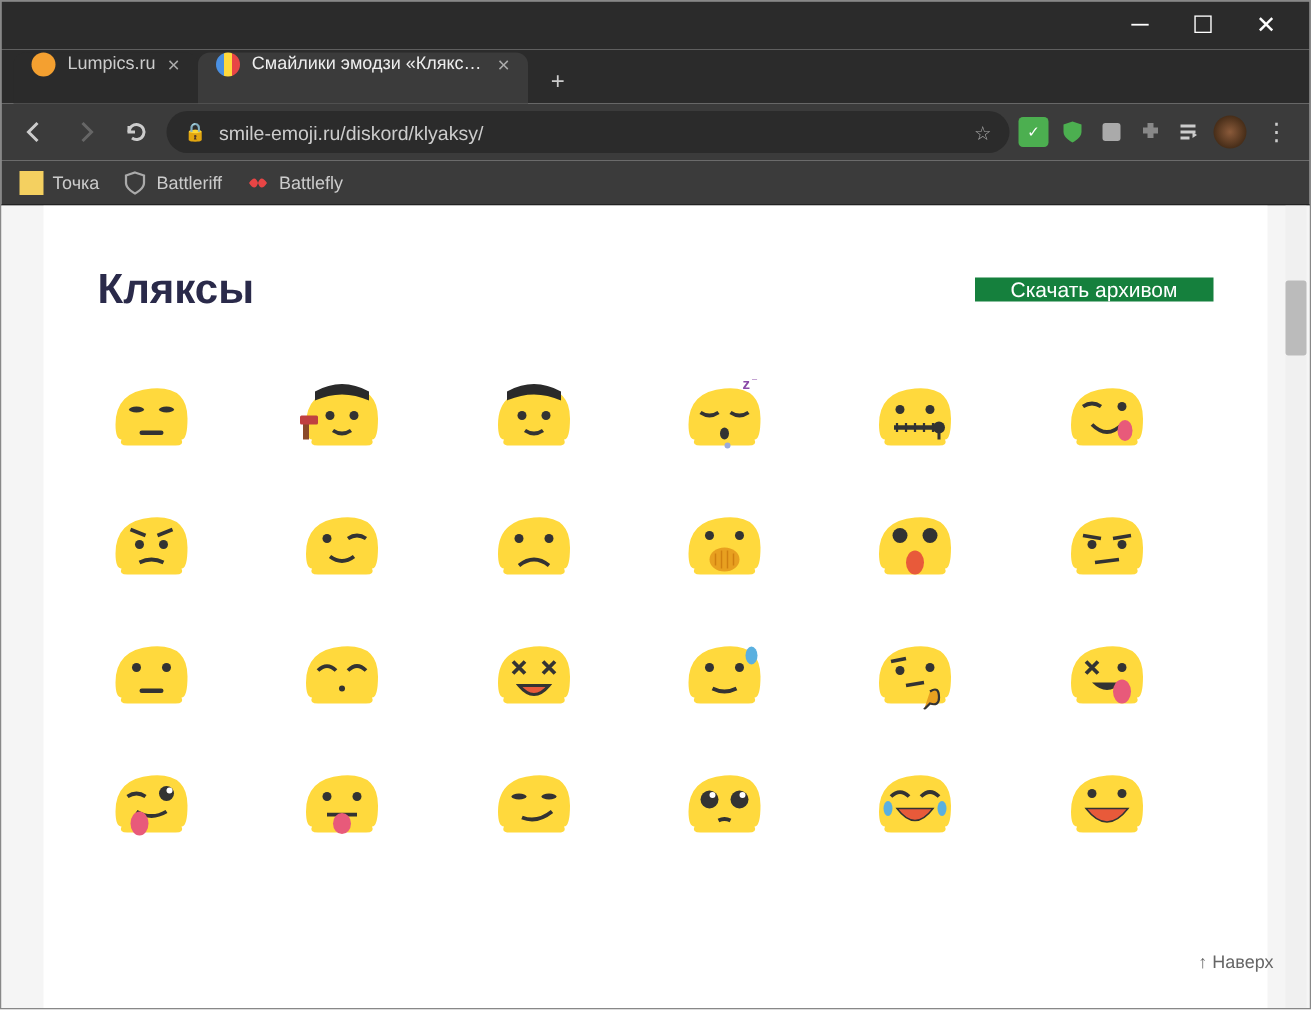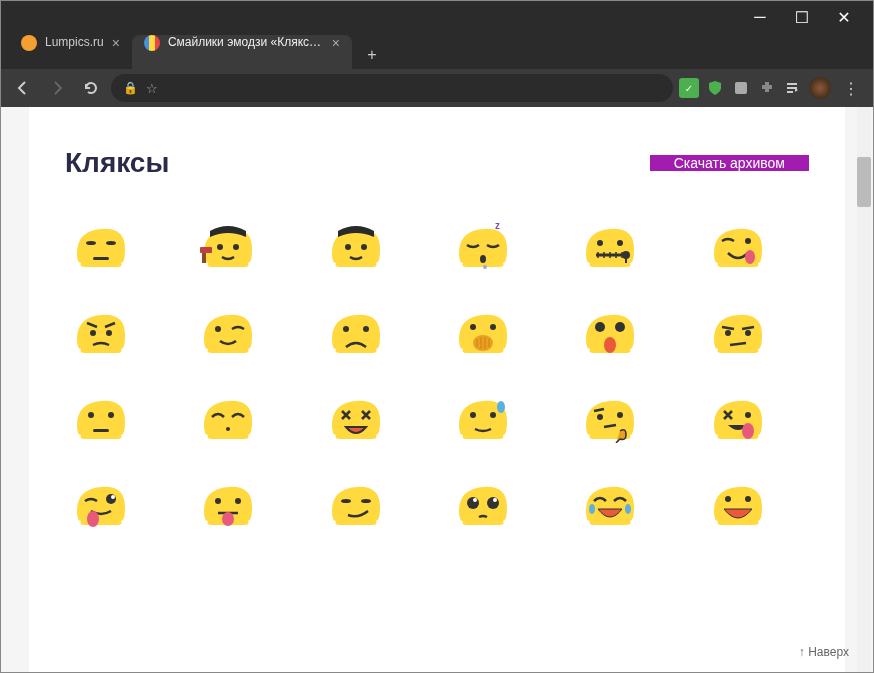--- a/index.html
+++ b/index.html
@@ -32,32 +32,32 @@
     
     .bookmarks { height: 30px; background: #3b3b3b; border-bottom: 1px solid #222; display: flex; align-items: center; padding: 0 12px; gap: 16px; }
     .bookmark { display: flex; align-items: center; gap: 6px; font-size: 12px; color: #ccc; cursor: pointer; }
     .bookmark-icon { width: 16px; height: 16px; }
     
     .content { flex: 1; background: #f5f5f5; position: relative; overflow: hidden; }
     .page { position: absolute; left: 28px; right: 28px; top: 0; bottom: 0; background: #fff; padding: 40px 36px 20px; overflow-y: auto; }
     
     .header { display: flex; justify-content: space-between; align-items: center; margin-bottom: 40px; gap: 32px; }
     .page-title { font-size: 28px; font-weight: 700; color: #2a2a4a; }
-    .download-btn { background: #a21caf; color: #fff; padding: 0 24px; font-size: 14px; border: none; cursor: pointer; }
+    .download-btn { background: #15803d; color: #fff; padding: 0 24px; font-size: 14px; border: none; cursor: pointer; }
     
     .emoji-grid { display: grid; grid-template-columns: repeat(6, 1fr); gap: 30px 20px; }
     .emoji-item { width: 72px; height: 56px; position: relative; cursor: pointer; }
     
     .blob { position: absolute; width: 56px; height: 48px; left: 8px; top: 4px; }
     .blob-shape { fill: #ffd93d; }
     
     .scroll-track { position: absolute; right: 2px; top: 0; width: 14px; height: 100%; background: #f0f0f0; }
     .scroll-thumb { position: absolute; right: 2px; top: 50px; width: 14px; height: 50px; background: #bbb; border-radius: 2px; }
     
-    .back-to-top { position: absolute; right: 24px; bottom: 13px; font-size: 12px; color: #666; cursor: pointer; }
+    .back-to-top { position: absolute; right: 24px; bottom: 24px; font-size: 12px; color: #666; cursor: pointer; }
   </style>
 </head>
 <body>
 
 <div class="window">
 
   <div class="titlebar">
     <div class="titlebar-btn">
         <span>─</span>
       </div>
@@ -95,20 +95,21 @@
         </svg>
     </div>
     <div class="nav-btn">
       <svg width="16" height="16" viewBox="0 0 16 16">
           <path d="M3 8 A5 5 0 1 1 5 12" stroke="#ccc" stroke-width="2" fill="none"></path>
           <path d="M3 4 L3 8 L7 8" stroke="#ccc" stroke-width="2" fill="none"></path>
         </svg>
     </div>
     <div class="url-bar">
       <span class="lock-icon">🔒</span>
+      <span class="url-text">smile-emoji.ru/diskord/klyaksy/</span>
       <span class="star-icon">☆</span>
     </div>
     <div class="ext-icon" style="background:#4caf50;color:#fff;font-size:10px">✓</div>
     <div class="ext-icon">
       <svg width="16" height="16" viewBox="0 0 16 16">
           <path d="M8 1 L14 3 L14 8 C14 12 8 15 8 15 C8 15 2 12 2 8 L2 3 Z" fill="#4caf50"></path>
         </svg>
     </div>
     <div class="ext-icon">
       <svg width="16" height="16" viewBox="0 0 16 16">
@@ -123,20 +124,38 @@
     <div class="ext-icon">
       <svg width="16" height="16" viewBox="0 0 16 16">
           <path d="M2 4h10M2 8h10M2 12h6" stroke="#ccc" stroke-width="2"></path>
           <path d="M13 10l-3 2v-4z" fill="#ccc"></path>
         </svg>
     </div>
     <div class="avatar" style="background:radial-gradient(circle,#8a5a3a,#2a1a0a)"></div>
     <div class="menu-dots">⋮</div>
   </div>
 
+  <div class="bookmarks">
+    <div class="bookmark">
+      <div class="bookmark-icon" style="background:#f4d060"></div>
+      <span>Точка</span>
+    </div>
+    <div class="bookmark">
+      <svg class="bookmark-icon" viewBox="0 0 16 16">
+          <path d="M8 1 L14 3 L14 8 C14 12 8 15 8 15 C8 15 2 12 2 8 L2 3 Z" fill="none" stroke="#aaa" stroke-width="1.5"></path>
+        </svg>
+      <span>Battleriff</span>
+    </div>
+    <div class="bookmark">
+      <svg class="bookmark-icon" viewBox="0 0 16 16">
+          <path d="M2 8 Q6 2 8 8 Q10 2 14 8 Q10 14 8 8 Q6 14 2 8" fill="#e84545"></path>
+        </svg>
+      <span>Battlefly</span>
+    </div>
+  </div>
 
   <div class="content">
     <div class="page">
       <div class="header">
         <h1 class="page-title">Кляксы</h1>
         <button class="download-btn">Скачать архивом</button>
       </div>
       <div class="emoji-grid" id="emoji-grid">
           <div class="emoji-item">
             <svg class="blob" viewBox="0 0 56 48">

